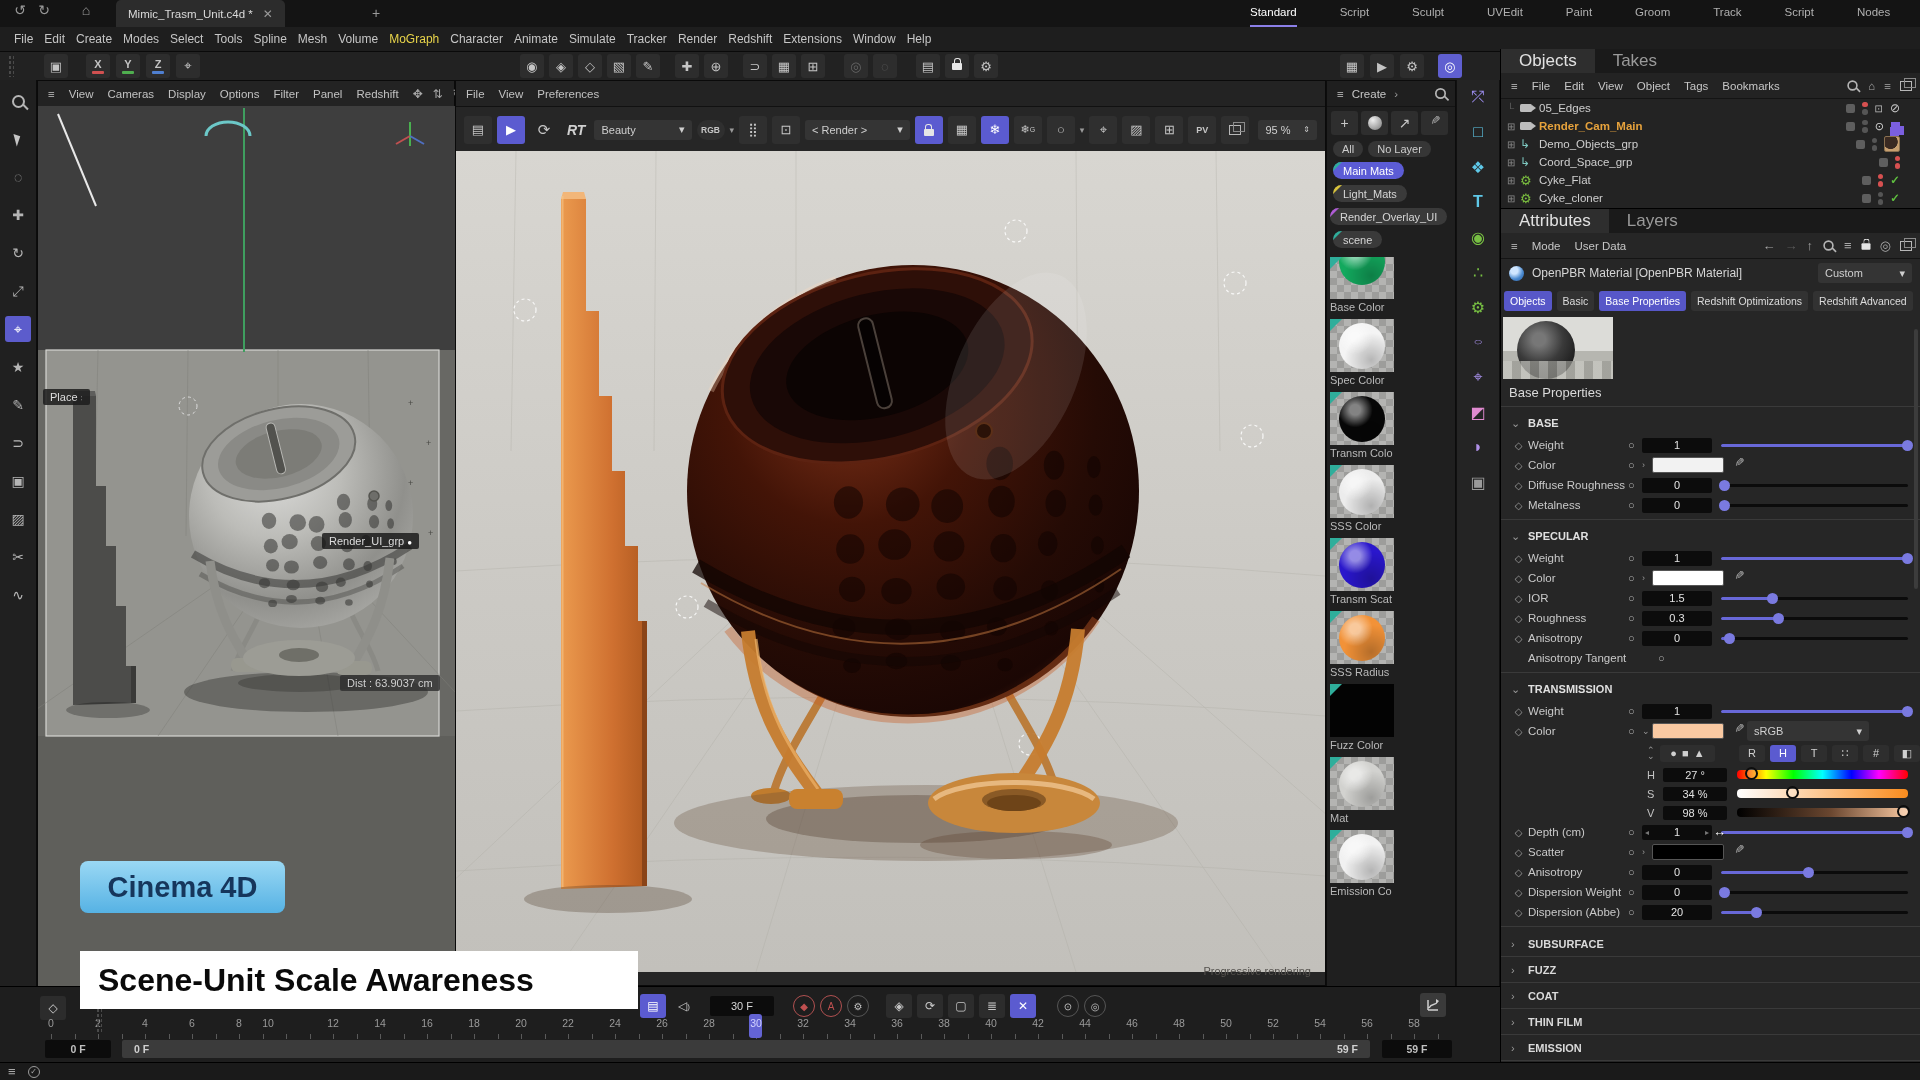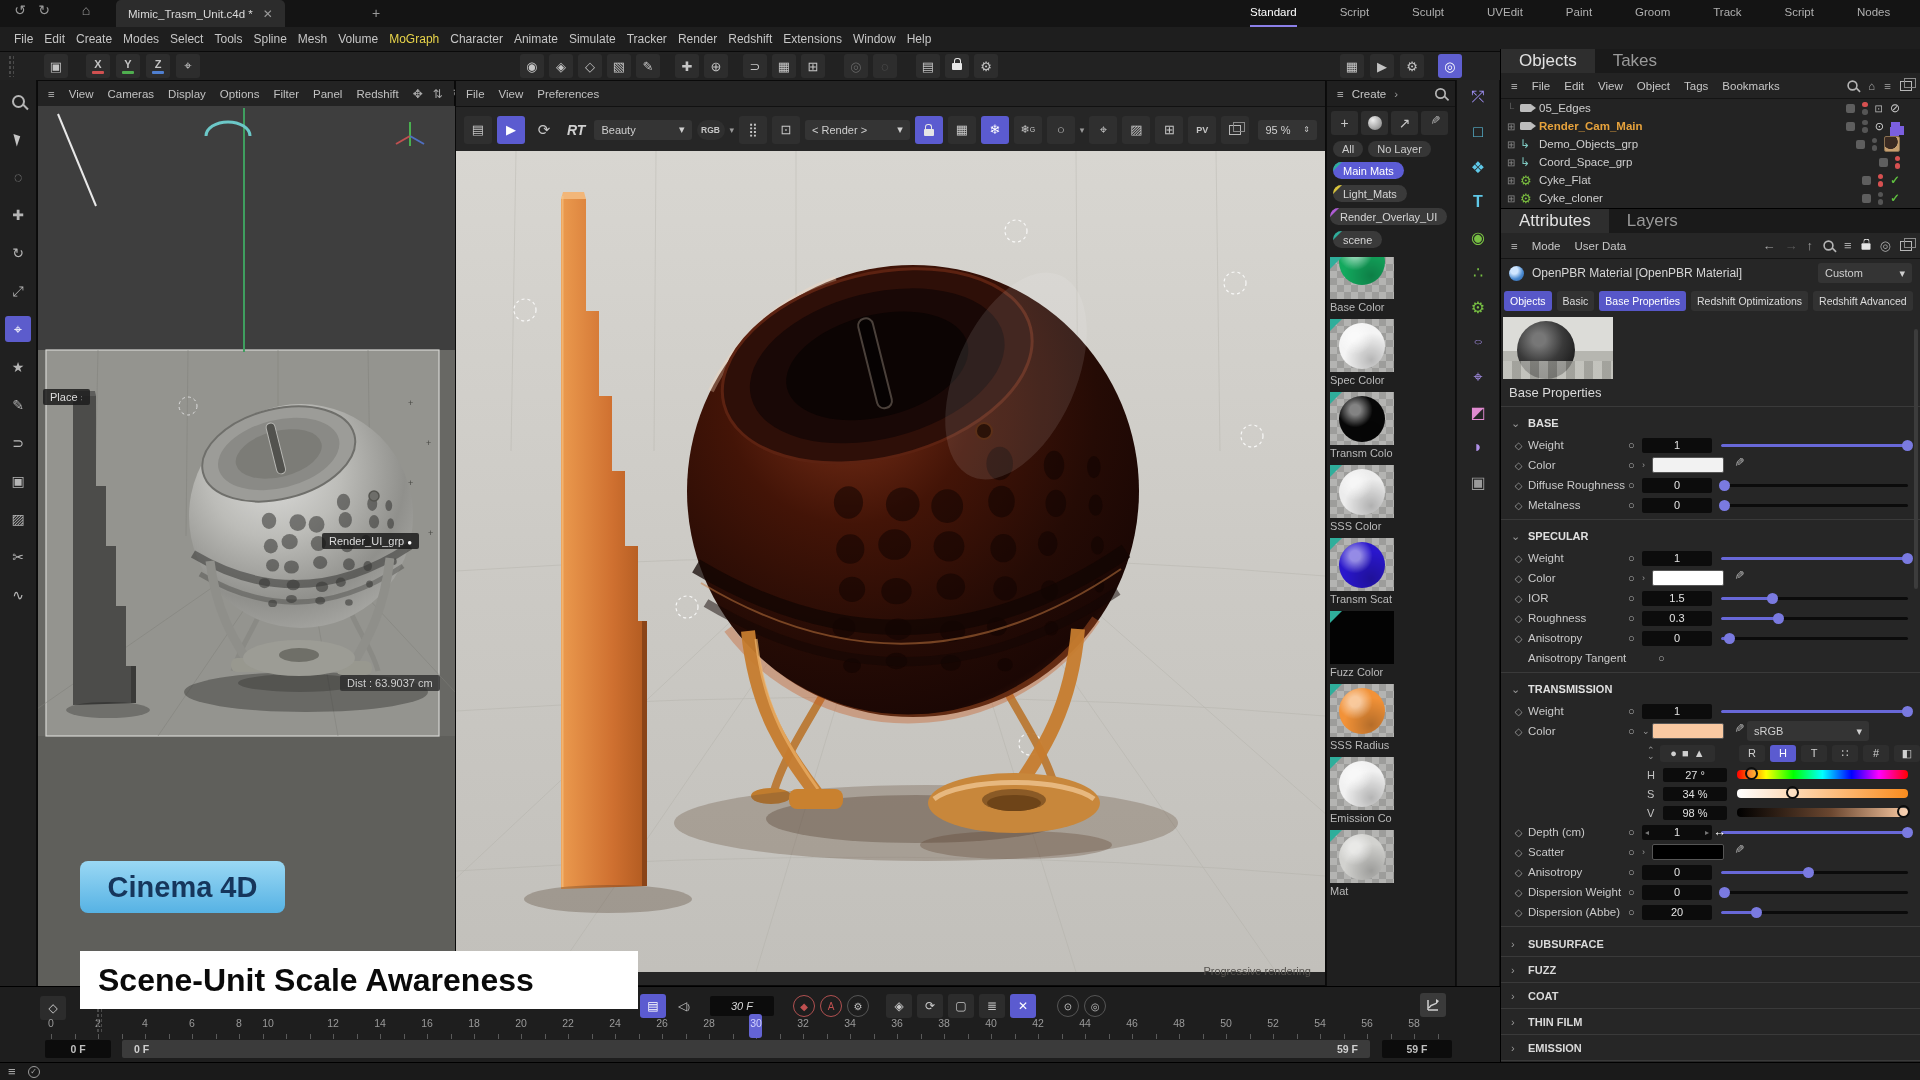--- a/index.html
+++ b/index.html
@@ -586,44 +586,44 @@
     <div class="mitem">
         <div class="mthumb">
           <span class="mcorner"></span>
           <span class="msph" style="background: rgb(42, 23, 204);"></span>
         </div>
         <div class="mlbl">Transm Scat</div>
       </div>
     <div class="mitem">
         <div class="mthumb">
           <span class="mcorner"></span>
+          <span class="msph" style="background: rgb(242, 146, 56);"></span>
+        </div>
+        <div class="mlbl">SSS Radius</div>
+      </div>
+    <div class="mitem">
+        <div class="mthumb">
+          <span class="mcorner"></span>
           <span class="msph full" style="background: rgb(3, 3, 3);"></span>
         </div>
         <div class="mlbl">Fuzz Color</div>
       </div>
     <div class="mitem">
         <div class="mthumb">
           <span class="mcorner"></span>
-          <span class="msph" style="background: rgb(242, 146, 56);"></span>
+          <span class="msph" style="background: rgb(210, 210, 207);"></span>
         </div>
-        <div class="mlbl">SSS Radius</div>
+        <div class="mlbl">Mat</div>
       </div>
     <div class="mitem">
         <div class="mthumb">
           <span class="mcorner"></span>
           <span class="msph" style="background: rgb(241, 241, 241);"></span>
         </div>
         <div class="mlbl">Emission Co</div>
-      </div>
-    <div class="mitem">
-        <div class="mthumb">
-          <span class="mcorner"></span>
-          <span class="msph" style="background: rgb(210, 210, 207);"></span>
-        </div>
-        <div class="mlbl">Mat</div>
       </div>
     <div class="flx" style="position:absolute;left:0;bottom:2px;width:100%;gap:4px;padding:0 4px;box-sizing:border-box;">
       <span class="mbtn" style="width:20px;height:18px;font-size:11px;background:transparent;">≣</span>
       <span class="mbtn" style="width:20px;height:18px;font-size:11px;background:#5b5bd0;color:#fff;">▦</span>
       <span class="mbtn" style="width:20px;height:18px;font-size:11px;background:transparent;">
           <span class="iwin"></span>
         </span>
       <span style="position:relative;flex:1;height:3px;background:#555;border-radius:2px;margin-right:4px;">
         <span style="position:absolute;left:0;width:80%;height:3px;background:#6868d8;border-radius:2px;"></span>
         <span style="position:absolute;left:78%;top:-3px;width:9px;height:9px;border-radius:50%;background:#7a7ae0;"></span>
@@ -1033,21 +1033,21 @@
         <span>EMISSION</span>
       </div>
     <div style="position:absolute;right:2px;top:120px;width:4px;height:260px;background:#3c3c3c;border-radius:2px;"></div>
   </div>
 
   <div class="r timeline">
     <span class="tlbtn" style="position:absolute;left:40px;top:9px;">◇</span>
     <div class="flx" style="position:absolute;left:640px;top:7px;gap:5px;">
       <span class="tlbtn purp">▤</span>
       <span class="tlbtn" style="background:transparent;">◁<span style="font-size:8px;">)</span></span>
-      <span style="width:64px;height:20px;background:#0c0c0c;border-radius:2px;color:#d8d8d8;font-size:11px;text-align:center;line-height:20px;margin-left:8px;font-style:italic;">30 F</span>
+      <span style="width:64px;height:20px;background:#0c0c0c;border-radius:2px;color:#d8d8d8;font-size:11px;text-align:center;line-height:20px;margin-left:8px;">30 F</span>
       <span class="circb" style="border-color:#b05050;color:#c05050;margin-left:14px;">◆</span>
       <span class="circb" style="border-color:#b05050;color:#c05050;">A</span>
       <span class="circb" style="color:#c0c0c0;">⚙</span>
       <span class="tlbtn" style="margin-left:12px;">◈</span>
       <span class="tlbtn">⟳</span>
       <span class="tlbtn">▢</span>
       <span class="tlbtn">≣</span>
       <span class="tlbtn purp">✕</span>
       <span class="circb" style="margin-left:16px;color:#c0c0c0;">⊙</span>
       <span class="circb" style="color:#c0c0c0;">◎</span>

